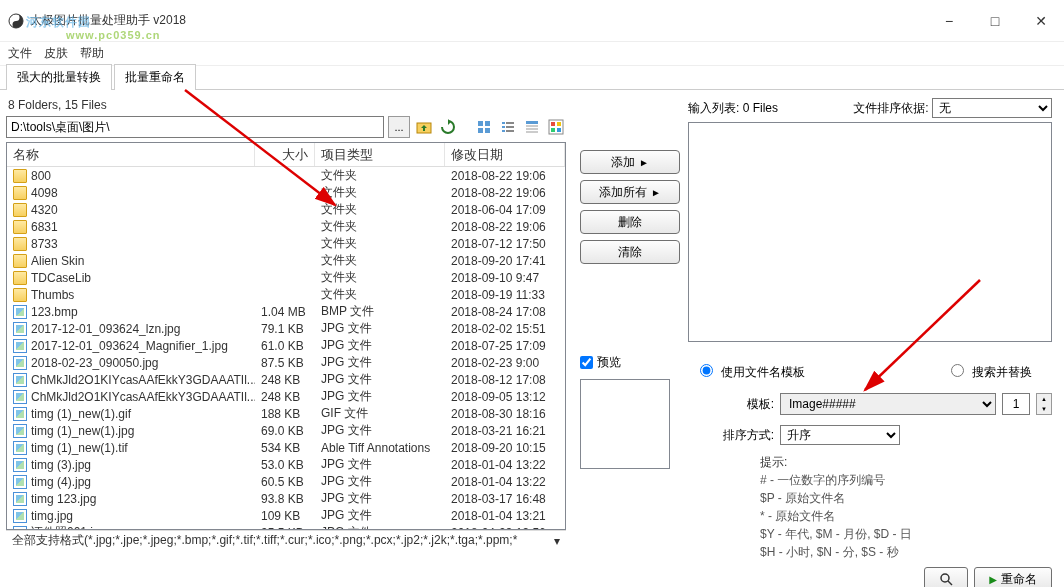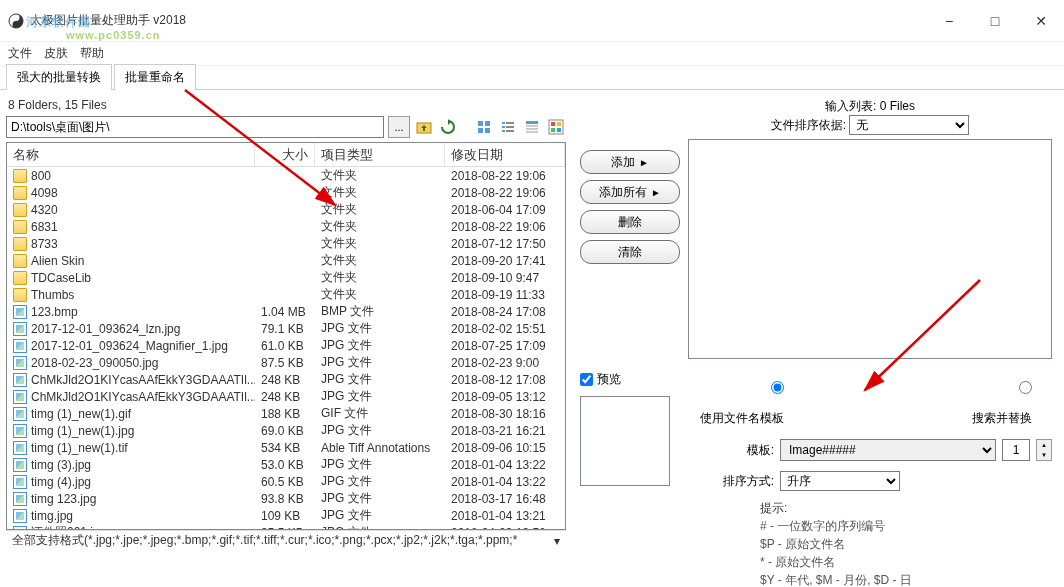--- a/index.html
+++ b/index.html
@@ -33,27 +33,27 @@
 .row { display: flex; height: 17px; align-items: center; }
 .row > div { padding: 0 6px; font-size: 12px; color: #333; white-space: nowrap; overflow: hidden; }
 .row .col-name { display: flex; align-items: center; gap: 4px; }
 .ficon { width: 14px; height: 14px; flex-shrink: 0; }
 .ficon.folder { background: linear-gradient(#ffe9a2, #f7d060); border: 1px solid #d4a017; border-radius: 1px; }
 .ficon.img { background: #fff; border: 1px solid #4a90d9; position: relative; }
 .ficon.img::after { content: ''; position: absolute; inset: 2px; background: linear-gradient(135deg, #7fc4e8 50%, #b0e0b0 50%); }
 .footer { height: 20px; border-top: 1px solid #ddd; padding: 2px 6px; font-size: 11px; color: #333; display: flex; align-items: center; }
 .rtop { display: flex; gap: 8px; }
 .rbuttons { display: flex; flex-direction: column; gap: 6px; padding-top: 54px; }
-.rbtn { width: 100px; height: 24px; border: 1px solid #707070; background: linear-gradient(#fdfdfd, #e8e8e8); border-radius: 11px; display: flex; align-items: center; justify-content: center; gap: 4px; font-size: 12px; cursor: default; }
+.rbtn { width: 100px; height: 24px; border: 1px solid #707070; background: linear-gradient(#fdfdfd, #e8e8e8); border-radius: 4px; display: flex; align-items: center; justify-content: center; gap: 4px; font-size: 12px; cursor: default; }
 .rlistarea { flex: 1; }
-.rlisthead { display: flex; justify-content: space-between; padding: 2px 0 4px; align-items: center; flex-direction: column; }
+.rlisthead { display: flex; justify-content: space-between; padding: 2px 0 4px; align-items: center; }
 .rlistbox { border: 1px solid #828790; height: 220px; background: #fff; }
 .sortsel { height: 20px; border: 1px solid #7a7a7a; background: #fff; padding: 0 2px; }
 .optrow { display: flex; gap: 40px; padding: 14px 0 10px; align-items: center; }
-.optrow label { display: flex; align-items: flex-end; gap: 16px; flex-direction: column; }
+.optrow label { display: flex; align-items: flex-start; gap: 8px; }
 .formrow { display: flex; align-items: center; gap: 6px; padding: 2px 0 8px; }
 .formrow .lbl { width: 74px; text-align: right; }
 .tplinput { flex: 1; height: 22px; border: 1px solid #7a7a7a; padding: 0 4px; }
 .spin { width: 28px; height: 22px; border: 1px solid #7a7a7a; text-align: center; }
 .spinbtns { width: 16px; height: 22px; border: 1px solid #999; display: flex; flex-direction: column; }
 .spinbtns > div { flex: 1; display: flex; align-items: center; justify-content: center; font-size: 6px; background: #f0f0f0; }
 .previewchk { display: flex; align-items: center; gap: 4px; padding: 4px 0; }
 .previewbox { border: 1px solid #828790; width: 90px; height: 90px; background: #fff; margin-top: 4px; }
 .hints { font-size: 12px; color: #555; line-height: 1.5; padding-left: 60px; }
 .hints .t { color: #333; }
@@ -303,21 +303,21 @@
             <div class="col-type">JPG 文件</div>
             <div class="col-date">2018-03-21 16:21</div>
           </div>
           <div class="row">
             <div class="col-name">
               <span class="ficon img"></span>
               <span>timg (1)_new(1).tif</span>
             </div>
             <div class="col-size">534 KB</div>
             <div class="col-type">Able Tiff Annotations</div>
-            <div class="col-date">2018-09-06 10:15</div>
+            <div class="col-date">2018-09-20 10:15</div>
           </div>
           <div class="row">
             <div class="col-name">
               <span class="ficon img"></span>
               <span>timg (3).jpg</span>
             </div>
             <div class="col-size">53.0 KB</div>
             <div class="col-type">JPG 文件</div>
             <div class="col-date">2018-01-04 13:22</div>
           </div>

